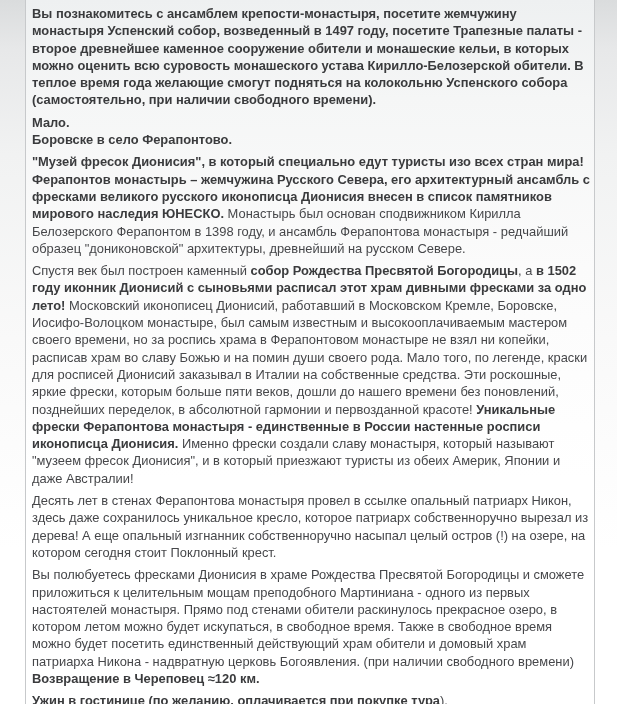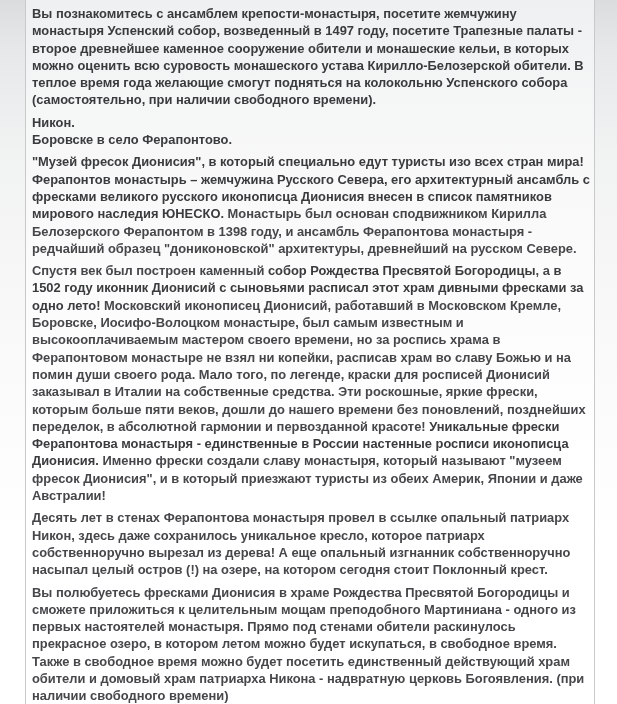--- a/index.html
+++ b/index.html
@@ -30,29 +30,29 @@
     font-size: 12.9px;
     line-height: 17.3px;
     color: #46474a;
     word-spacing: 0;
   }
   .page-column .b {
     font-weight: 700;
     color: #3a3b3d;
   }
   .page-column .r {
-    font-weight: 700;
+    font-weight: 400;
   }
 </style>
 </head>
 <body>
 
 <div class="page-column">
   <div>
       <p><span class="b">Вы познакомитесь с ансамблем крепости-монастыря, посетите жемчужину монастыря Успенский собор, возведенный в 1497 году, посетите Трапезные палаты - второе древнейшее каменное сооружение обители и монашеские кельи, в которых можно оценить всю суровость монашеского устава Кирилло-Белозерской обители. В теплое время года желающие смогут подняться на колокольню Успенского собора (самостоятельно, при наличии свободного времени).</span></p>
-      <p><span class="b">Никон.</span><br><span class="b">Боровске в село Ферапонтово.</span></p>
+      <p><span class="b">Мало.</span><br><span class="b">Боровске в село Ферапонтово.</span></p>
       <p><span class="b">"Музей фресок Дионисия", в который специально едут туристы изо всех стран мира! Ферапонтов монастырь – жемчужина Русского Севера, его архитектурный ансамбль с фресками великого русского иконописца Дионисия внесен в список памятников мирового наследия ЮНЕСКО.</span><span class="r"> Монастырь был основан сподвижником Кирилла Белозерского Ферапонтом в 1398 году, и ансамбль Ферапонтова монастыря - редчайший образец "дониконовской" архитектуры, древнейший на русском Севере.</span></p>
       <p><span class="r">Спустя век был построен каменный </span><span class="b">собор Рождества Пресвятой Богородицы</span><span class="r">, а </span><span class="b">в 1502 году иконник Дионисий с сыновьями расписал этот храм дивными фресками за одно лето!</span><span class="r"> Московский иконописец Дионисий, работавший в Московском Кремле, Боровске, Иосифо-Волоцком монастыре, был самым известным и высокооплачиваемым мастером своего времени, но за роспись храма в Ферапонтовом монастыре не взял ни копейки, расписав храм во славу Божью и на помин души своего рода. Мало того, по легенде, краски для росписей Дионисий заказывал в Италии на собственные средства. Эти роскошные, яркие фрески, которым больше пяти веков, дошли до нашего времени без поновлений, позднейших переделок, в абсолютной гармонии и первозданной красоте! </span><span class="b">Уникальные фрески Ферапонтова монастыря - единственные в России настенные росписи иконописца Дионисия.</span><span class="r"> Именно фрески создали славу монастыря, который называют "музеем фресок Дионисия", и в который приезжают туристы из обеих Америк, Японии и даже Австралии!</span></p>
       <p><span class="r">Десять лет в стенах Ферапонтова монастыря провел в ссылке опальный патриарх Никон, здесь даже сохранилось уникальное кресло, которое патриарх собственноручно вырезал из дерева! А еще опальный изгнанник собственноручно насыпал целый остров (!) на озере, на котором сегодня стоит Поклонный крест.</span></p>
       <p><span class="r">Вы полюбуетесь фресками Дионисия в храме Рождества Пресвятой Богородицы и сможете приложиться к целительным мощам преподобного Мартиниана - одного из первых настоятелей монастыря. Прямо под стенами обители раскинулось прекрасное озеро, в котором летом можно будет искупаться, в свободное время. Также в свободное время можно будет посетить единственный действующий храм обители и домовый храм патриарха Никона - надвратную церковь Богоявления. (при наличии свободного времени)</span><br><span class="b">Возвращение в Череповец ≈120 км.</span></p>
       <p><span class="b">Ужин в гостинице (по желанию, оплачивается при покупке тура</span><span class="r">).</span></p>
     </div>
 </div>
 
 </body></html>

